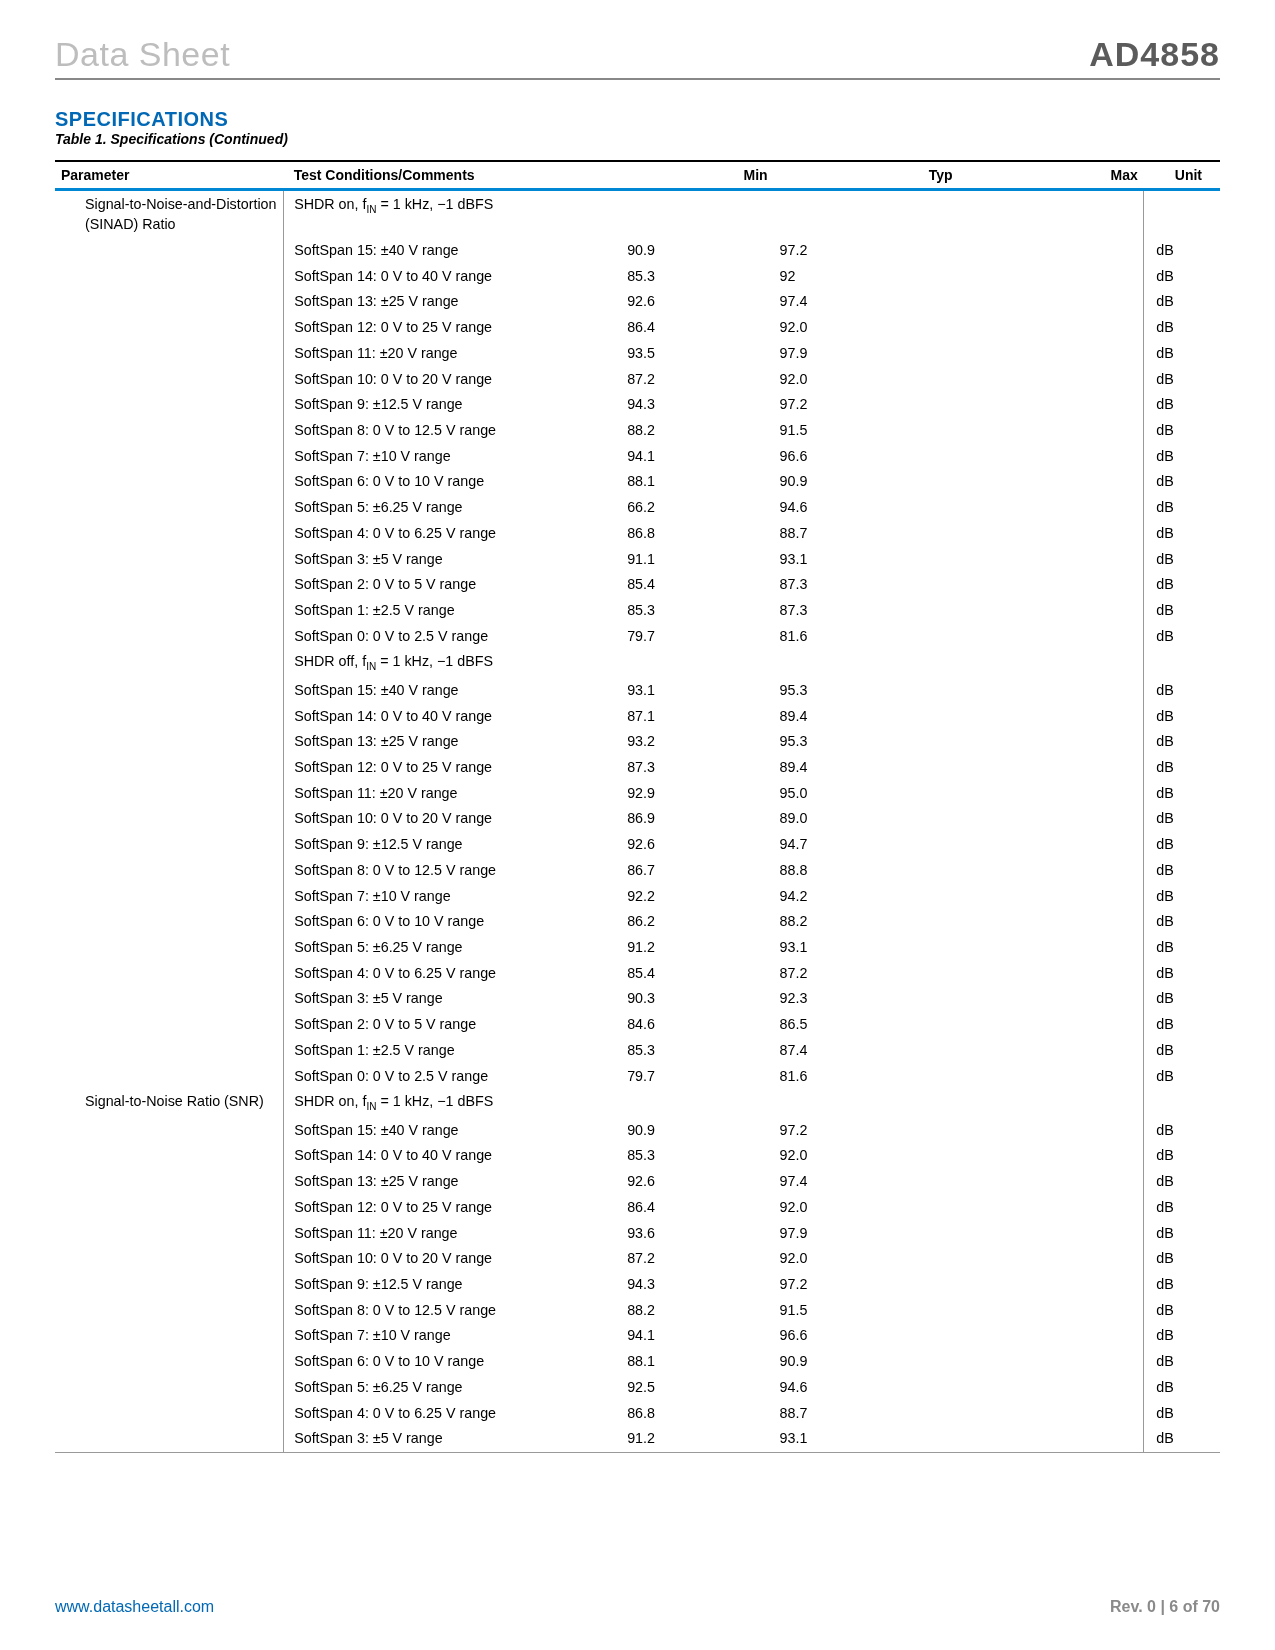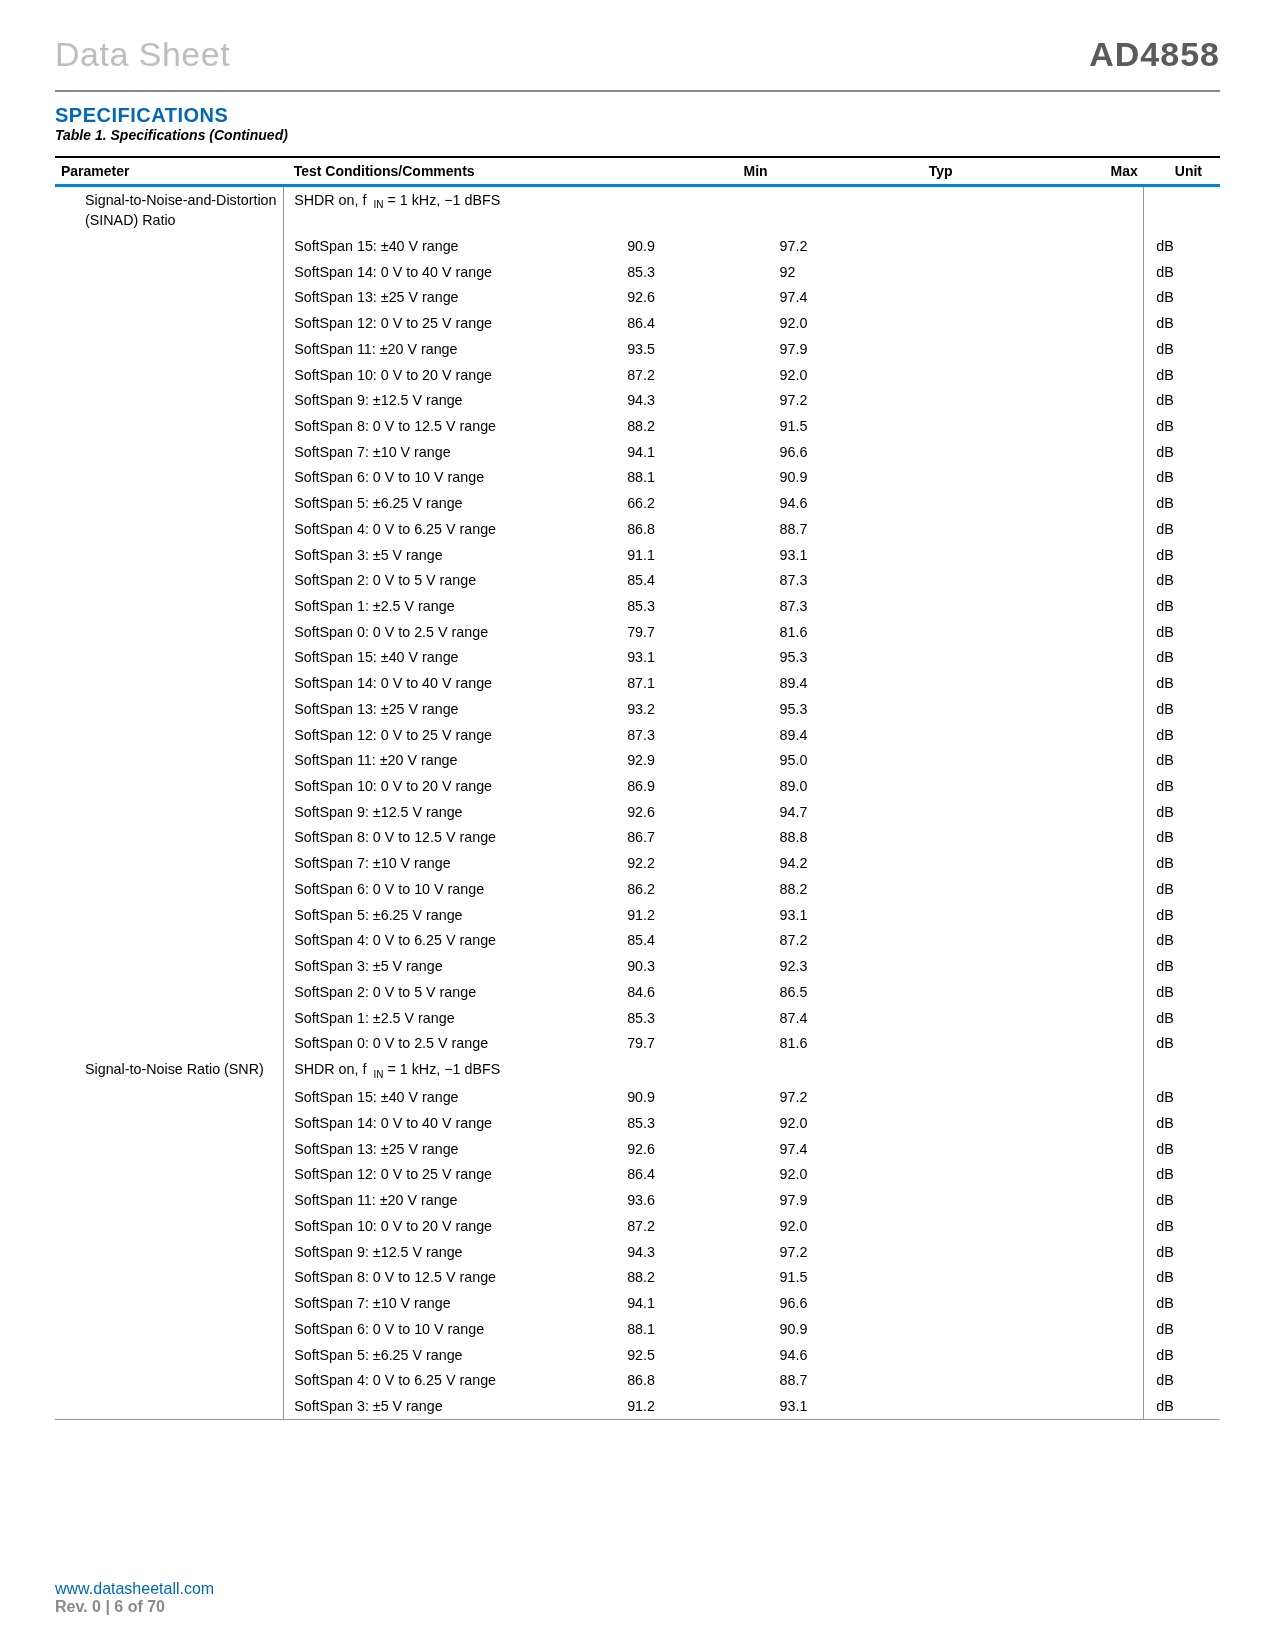--- a/index.html
+++ b/index.html
@@ -10,22 +10,22 @@
     background: #fff;
     padding: 35px 55px 30px 55px;
     position: relative;
     color: #000;
   }
   .header {
     display: flex;
     justify-content: space-between;
     align-items: baseline;
     border-bottom: 2px solid #888;
-    padding-bottom: 16px;
-    margin-bottom: 12px;
+    padding-bottom: 4px;
+    margin-bottom: 28px;
   }
   .header-left {
     font-size: 34px;
     color: #bdbdbd;
     font-weight: 400;
     letter-spacing: 0.5px;
   }
   .header-right {
     font-size: 34px;
     color: #5b5b5b;
@@ -67,30 +67,29 @@
     font-size: 14.3px;
     line-height: 1.45;
   }
   .col-param { width: 210px; padding-left: 30px; }
   .col-cond { width: 310px; border-left: 1px solid #999; padding-left: 10px; }
   .col-min  { width: 140px; text-align: left; }
   .col-typ  { width: 170px; text-align: left; }
   .col-max  { width: 170px; text-align: left; }
   .col-unit { width: 70px;  text-align: left; border-left: 1px solid #999; padding-left: 12px; }
   tbody tr:last-child td { border-bottom: 1px solid #999; }
-  sub { font-size: 0.7em; vertical-align: sub; margin-left: 7px; }
+  sub { font-size: 0.7em; vertical-align: sub; }
   .footer {
     position: absolute;
     bottom: 34px;
     left: 55px;
     right: 55px;
     display: flex;
     justify-content: space-between;
     font-size: 16px;
-    flex-direction: column;
   }
   .footer a { color: #0068b5; text-decoration: none; }
   .footer-right { color: #8a8a8a; font-weight: 600; }
 </style>
 </head>
 <body>
 
 <div class="header">
   <div class="header-left">Data Sheet</div>
   <div class="header-right">AD4858</div>
@@ -243,20 +242,28 @@
       <tr>
         <td class="col-param"></td>
         <td class="col-cond">SoftSpan 0: 0 V to 2.5 V range</td>
         <td class="col-min">79.7</td>
         <td class="col-typ">81.6</td>
         <td class="col-max"></td>
         <td class="col-unit">dB</td>
       </tr>
       <tr>
         <td class="col-param"></td>
+        <td class="col-cond">SHDR off, f<sub>IN</sub> = 1 kHz, −1 dBFS</td>
+        <td class="col-min"></td>
+        <td class="col-typ"></td>
+        <td class="col-max"></td>
+        <td class="col-unit"></td>
+      </tr>
+      <tr>
+        <td class="col-param"></td>
         <td class="col-cond">SoftSpan 15: ±40 V range</td>
         <td class="col-min">93.1</td>
         <td class="col-typ">95.3</td>
         <td class="col-max"></td>
         <td class="col-unit">dB</td>
       </tr>
       <tr>
         <td class="col-param"></td>
         <td class="col-cond">SoftSpan 14: 0 V to 40 V range</td>
         <td class="col-min">87.1</td>

